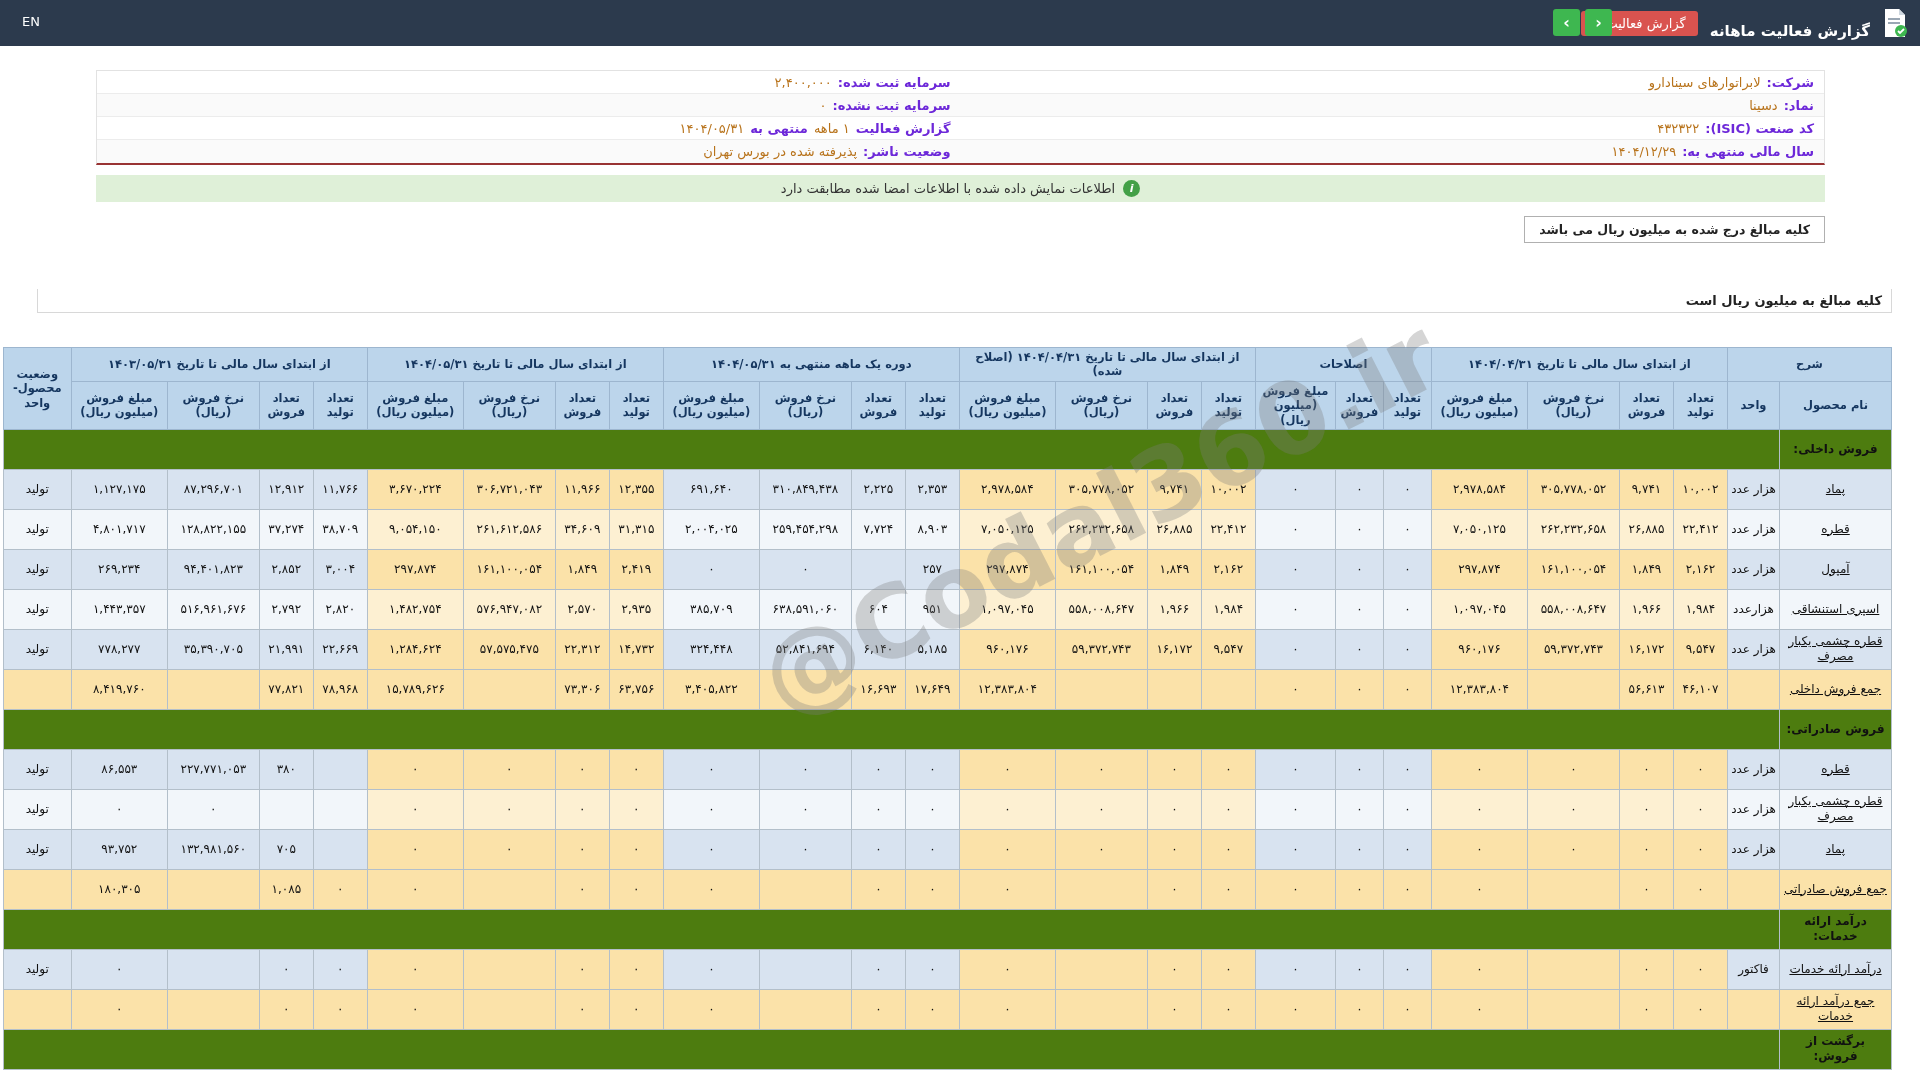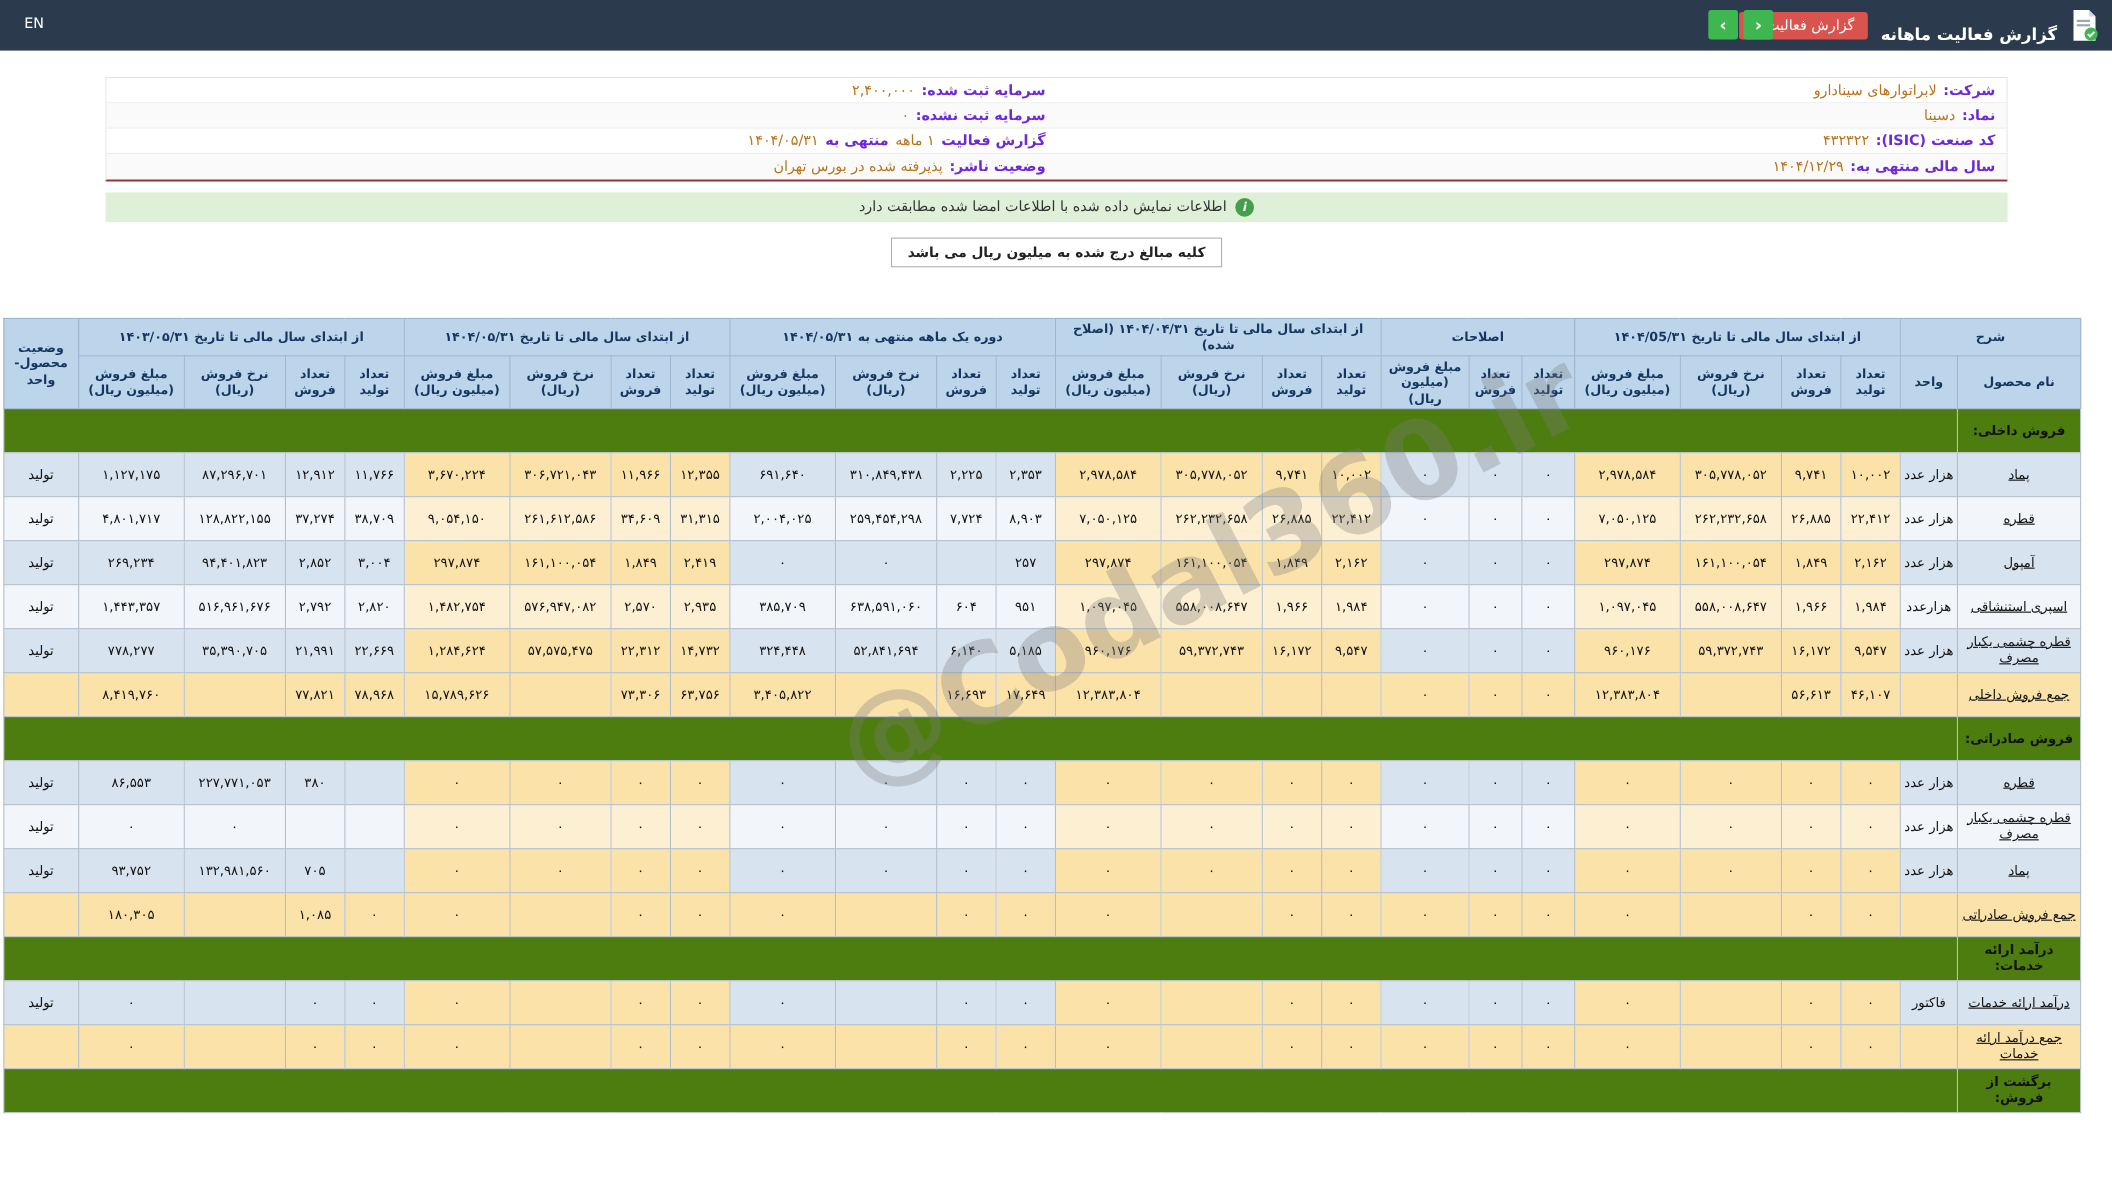--- a/index.html
+++ b/index.html
@@ -29,21 +29,21 @@
   .info-row:last-child{border-bottom:none;}
   .info-cell{flex:1;display:flex;align-items:baseline;gap:6px;padding:3px 10px;font-size:13px;}
   .info-label{font-weight:bold;color:#6d28d9;white-space:nowrap;}
   .info-value{color:var(--link-orange);text-align:right;}
   
   .alert-bar{margin:10px 95px 0 96px;background:var(--alert-green);display:flex;align-items:center;
     justify-content:center;gap:8px;padding:5px 0;font-size:13px;color:#333;}
   .info-icon{width:17px;height:17px;border-radius:50%;background:#43a047;color:#fff;font-size:11px;
     font-weight:bold;font-style:italic;display:flex;align-items:center;justify-content:center;flex:0 0 auto;}
   
-  .note-row{margin:14px 95px 0 96px;text-align:center;}
+  .note-row{margin:14px 95px 0 96px;text-align:right;}
   .note-box{display:inline-block;direction:rtl;border:1px solid #b0b0b0;background:#fff;
     padding:5px 14px;font-size:12.5px;font-weight:bold;color:#222;}
   
   .prod-wrap{position:relative;margin:46px 28px 0 37px;}
   .section-titlebar{background:var(--title-blue);color:#fff;font-weight:bold;font-size:13.5px;padding:5px 10px;}
   .section-subtitle{border:1px solid #d8d8d8;border-top:none;background:#fff;font-weight:bold;
     font-size:13px;color:#222;padding:4px 9px;}
   table.main{width:100%;border-collapse:collapse;table-layout:fixed;margin-top:34px;direction:rtl;}
   table.main th{background:var(--header-blue);color:#15365f;border:1px solid #9db6cf;font-size:11.5px;
     font-weight:bold;padding:2px;line-height:1.25;}
@@ -136,20 +136,21 @@
 <div class="alert-bar">
   <span class="info-icon">i</span>
   <span>اطلاعات نمایش داده شده با اطلاعات امضا شده مطابقت دارد</span>
 </div>
 
 <div class="note-row">
   <div class="note-box">کلیه مبالغ درج شده به میلیون ریال می باشد</div>
 </div>
 
 <div class="prod-wrap">
+  <div class="section-subtitle">کلیه مبالغ به میلیون ریال است</div>
   <table class="main" id="prod-table">
       <colgroup>
         <col style="width: 112px;">
         <col style="width: 52px;">
         <col style="width: 54px;">
         <col style="width: 54px;">
         <col style="width: 92px;">
         <col style="width: 96px;">
         <col style="width: 48px;">
         <col style="width: 48px;">
@@ -168,21 +169,21 @@
         <col style="width: 96px;">
         <col style="width: 54px;">
         <col style="width: 54px;">
         <col style="width: 92px;">
         <col style="width: 96px;">
         <col style="width: 68px;">
       </colgroup>
       <thead>
         <tr class="h-group">
           <th colspan="2">شرح</th>
-          <th colspan="4">از ابتدای سال مالی تا تاریخ ۱۴۰۴/05/۳۱</th>
+          <th colspan="4">از ابتدای سال مالی تا تاریخ ۱۴۰۴/۰۴/۳۱</th>
           <th colspan="3">اصلاحات</th>
           <th colspan="4">از ابتدای سال مالی تا تاریخ ۱۴۰۴/۰۴/۳۱ (اصلاح شده)</th>
           <th colspan="4">دوره یک ماهه منتهی به ۱۴۰۴/۰۵/۳۱</th>
           <th colspan="4">از ابتدای سال مالی تا تاریخ ۱۴۰۴/۰۵/۳۱</th>
           <th colspan="4">از ابتدای سال مالی تا تاریخ ۱۴۰۳/۰۵/۳۱</th>
           <th rowspan="2">وضعیت محصول-واحد</th>
         </tr>
         <tr class="h-sub">
           <th>نام محصول</th>
           <th>واحد</th>

